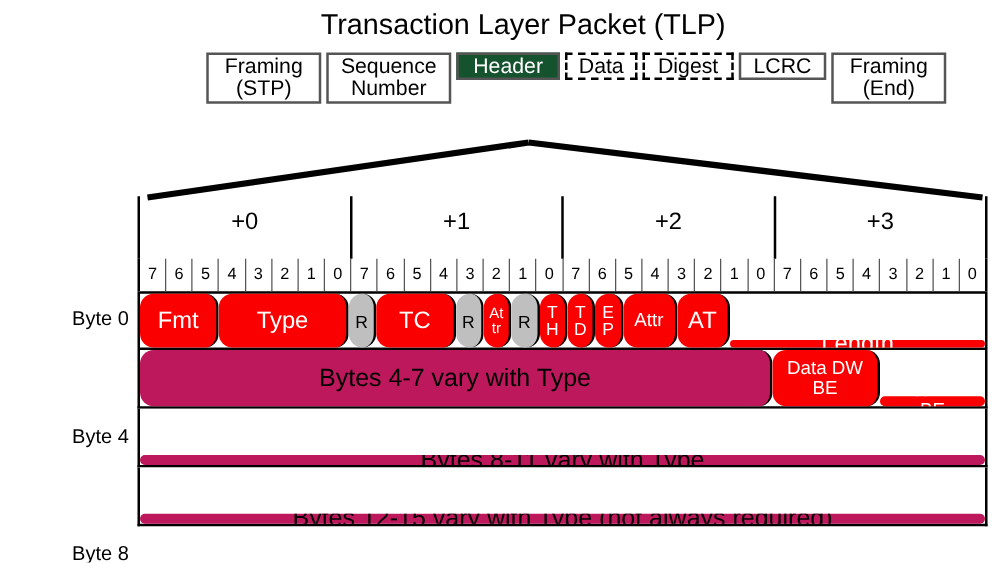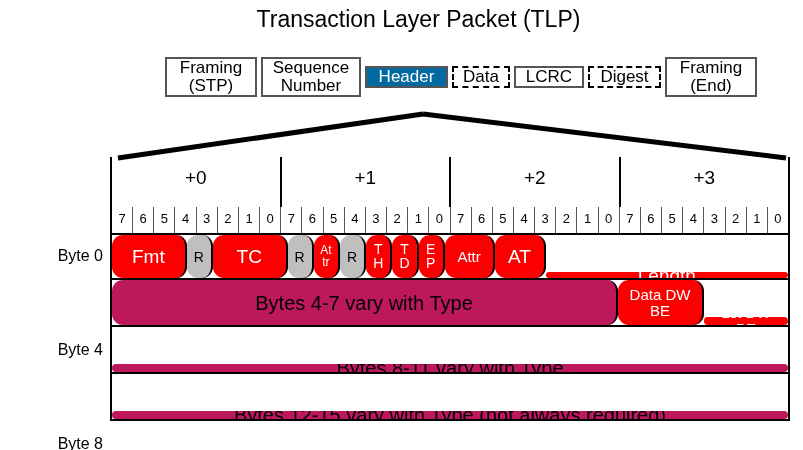--- a/index.html
+++ b/index.html
@@ -27,41 +27,41 @@
     letter-spacing: 0px;
   }
 
   
   #packet-strip {
     position: absolute;
     left: 165px;
     top: 42px;
     height: 70px;
     display: flex;
-    align-items: center;
+    align-items: flex-start;
   }
   .pkt-box {
     border: 2px solid #555555;
     background: #ffffff;
     display: flex;
     flex-direction: column;
     align-items: center;
     justify-content: center;
     font-size: 17px;
     line-height: 1.08;
     box-sizing: border-box;
     margin-right: 4px;
     padding: 0 3px;
     white-space: nowrap;
   }
   .pkt-box.dashed {
     border: 2px dashed #000000;
   }
   .pkt-box.red {
-    background: #0369a1;
+    background: #14532d;
     color: #ffffff;
     border: 2px solid #555555;
   }
   .pkt-box .l2 { display: block; }
 
   
   .w-framing  { width: 92px; }
   .w-seq      { width: 100px; }
   .w-header   { width: 83px; }
   .w-data     { width: 58px; }
@@ -175,25 +175,25 @@
     <div class="pkt-box w-seq">
       <span>Sequence</span>
       <span class="l2">Number</span>
     </div>
     <div class="pkt-box w-header red">
       <span>Header</span>
     </div>
     <div class="pkt-box w-data dashed">
       <span>Data</span>
     </div>
+    <div class="pkt-box w-digest dashed">
+      <span>Digest</span>
+    </div>
     <div class="pkt-box w-lcrc">
       <span>LCRC</span>
-    </div>
-    <div class="pkt-box w-digest dashed">
-      <span>Digest</span>
     </div>
     <div class="pkt-box w-framing">
       <span>Framing</span>
       <span class="l2">(End)</span>
     </div>
   </div>
 
 <svg id="funnel" viewBox="0 0 803 66" preserveAspectRatio="none">
   <polyline points="118,60 423,16" fill="none" stroke="#000000" stroke-width="5"></polyline>
   <polyline points="423,16 786,60" fill="none" stroke="#000000" stroke-width="5"></polyline>
@@ -240,20 +240,23 @@
       <div class="bit-cell">1</div>
       <div class="bit-cell">0</div>
     </div>
   <div id="byte-rows">
       <div class="row-wrap">
         <div class="byte-label" style="top: 14px;">Byte 0</div>
         <div class="byte-row first">
           <div class="fld red" style="flex: 3 0 0px;">
             <span>Fmt</span>
           </div>
+          <div class="fld red" style="flex: 5 0 0px;">
+            <span>Type</span>
+          </div>
           <div class="fld grey small" style="flex: 1 0 0px;">
             <span>R</span>
           </div>
           <div class="fld red" style="flex: 3 0 0px;">
             <span>TC</span>
           </div>
           <div class="fld grey small" style="flex: 1 0 0px;">
             <span>R</span>
           </div>
           <div class="fld red tiny stack" style="flex: 1 0 0px;">

